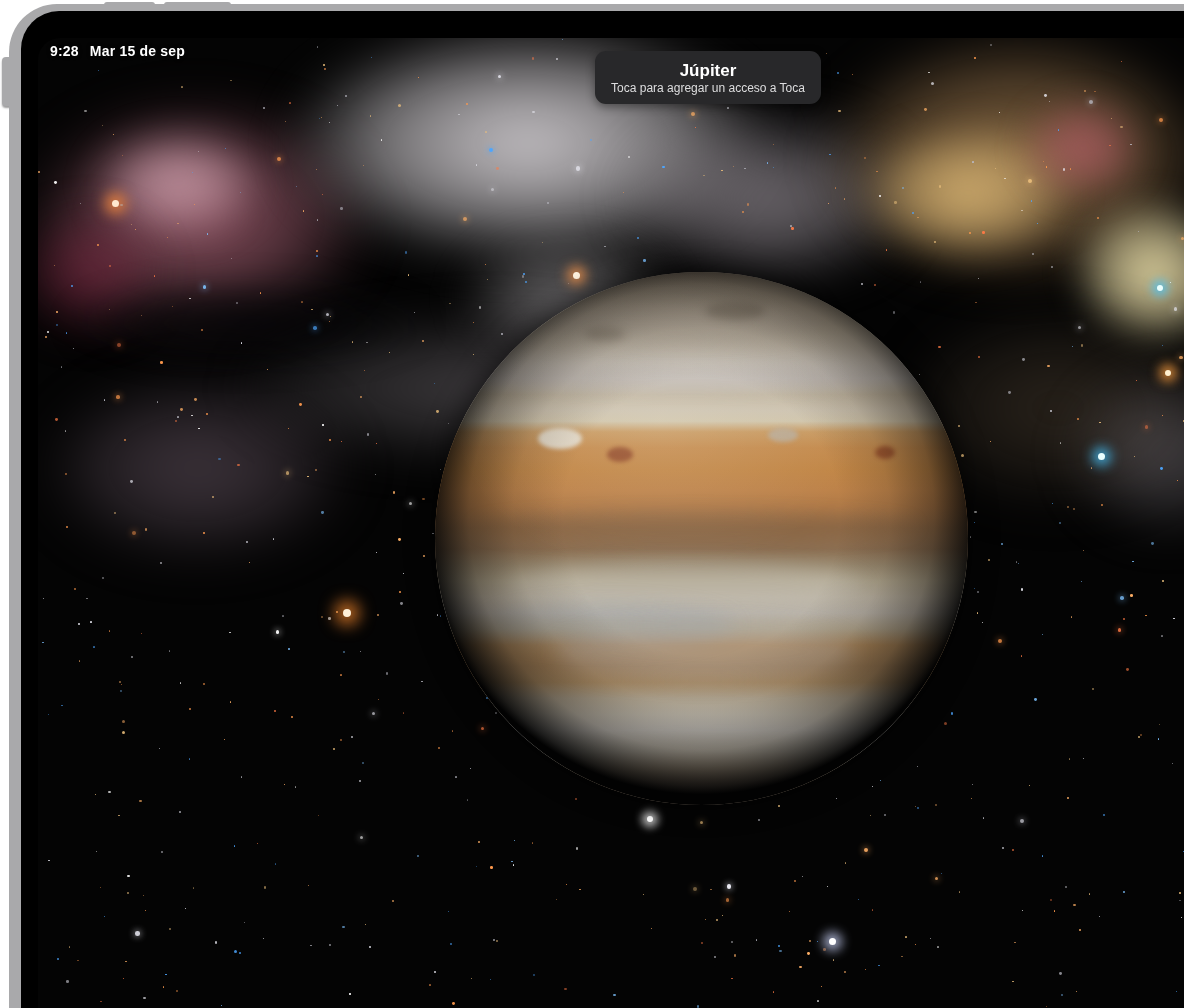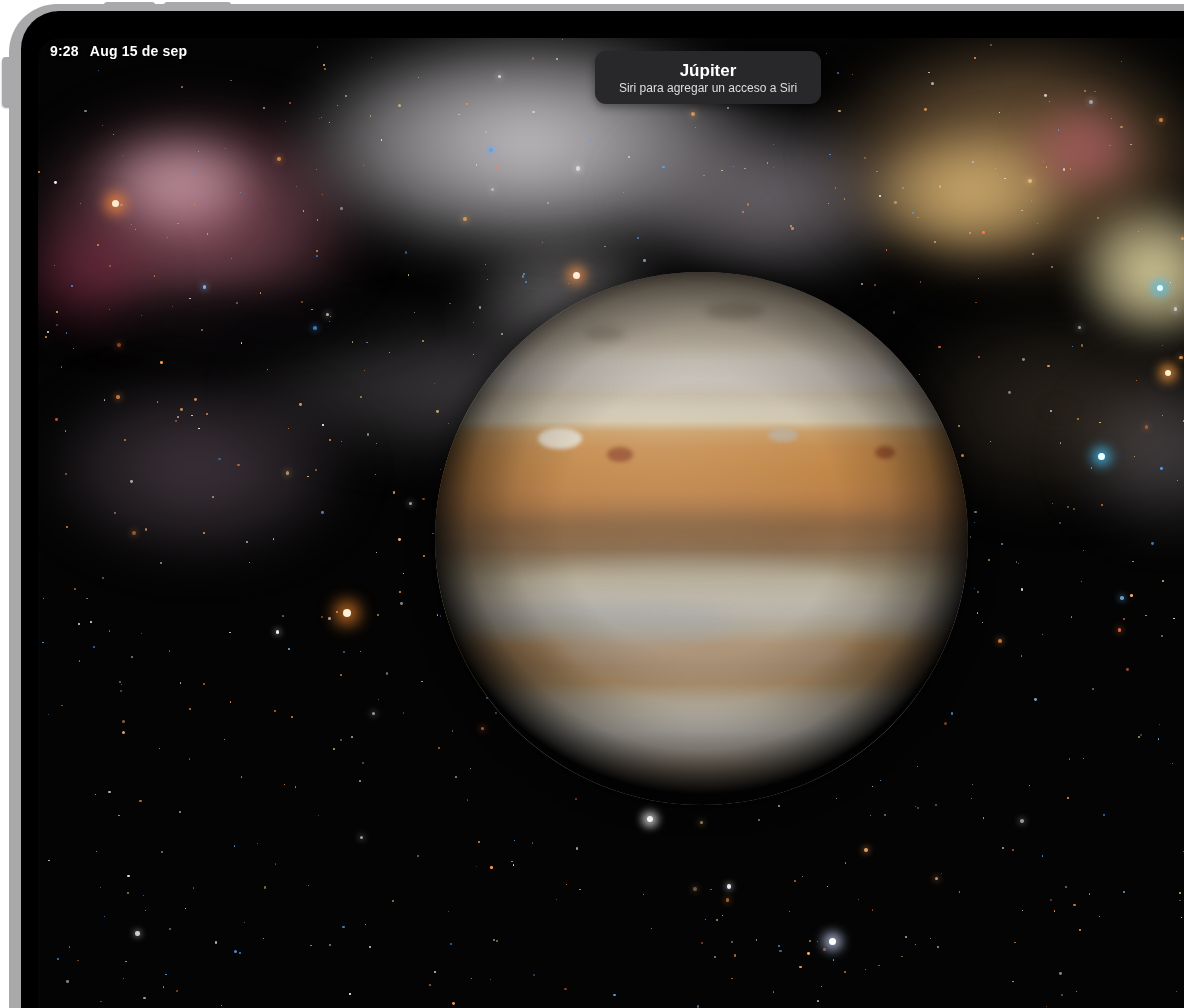--- a/index.html
+++ b/index.html
@@ -804,21 +804,21 @@
           <div class="planet-blob" style="left: 440px; top: 174px; width: 20px; height: 13px; background: rgb(141, 67, 38); opacity: 0.75; filter: blur(2px);"></div>
           <div class="planet-blob" style="left: 270px; top: 30px; width: 60px; height: 18px; background: rgb(111, 101, 87); opacity: 0.5; filter: blur(4px);"></div>
           <div class="planet-blob" style="left: 150px; top: 55px; width: 40px; height: 14px; background: rgb(111, 101, 87); opacity: 0.4; filter: blur(4px);"></div>
         </div>
       <div class="planet-limb"></div>
       <div class="planet-highlight"></div>
     </div>
 
     <div class="status-bar">
       <span>9:28</span>
-      <span>Aug 15 de sep</span>
+      <span>Mar 15 de sep</span>
     </div>
 
     <div class="siri-banner" style="background: rgb(40, 40, 42);">
       <div class="siri-title" style="color: rgb(255, 255, 255);">Júpiter</div>
-      <div class="siri-subtitle" style="color: rgb(222, 222, 223);">Siri para agregar un acceso a Siri</div>
+      <div class="siri-subtitle" style="color: rgb(222, 222, 223);">Toca para agregar un acceso a Toca</div>
     </div>
   </div>
 </div>
 
 </body></html>

